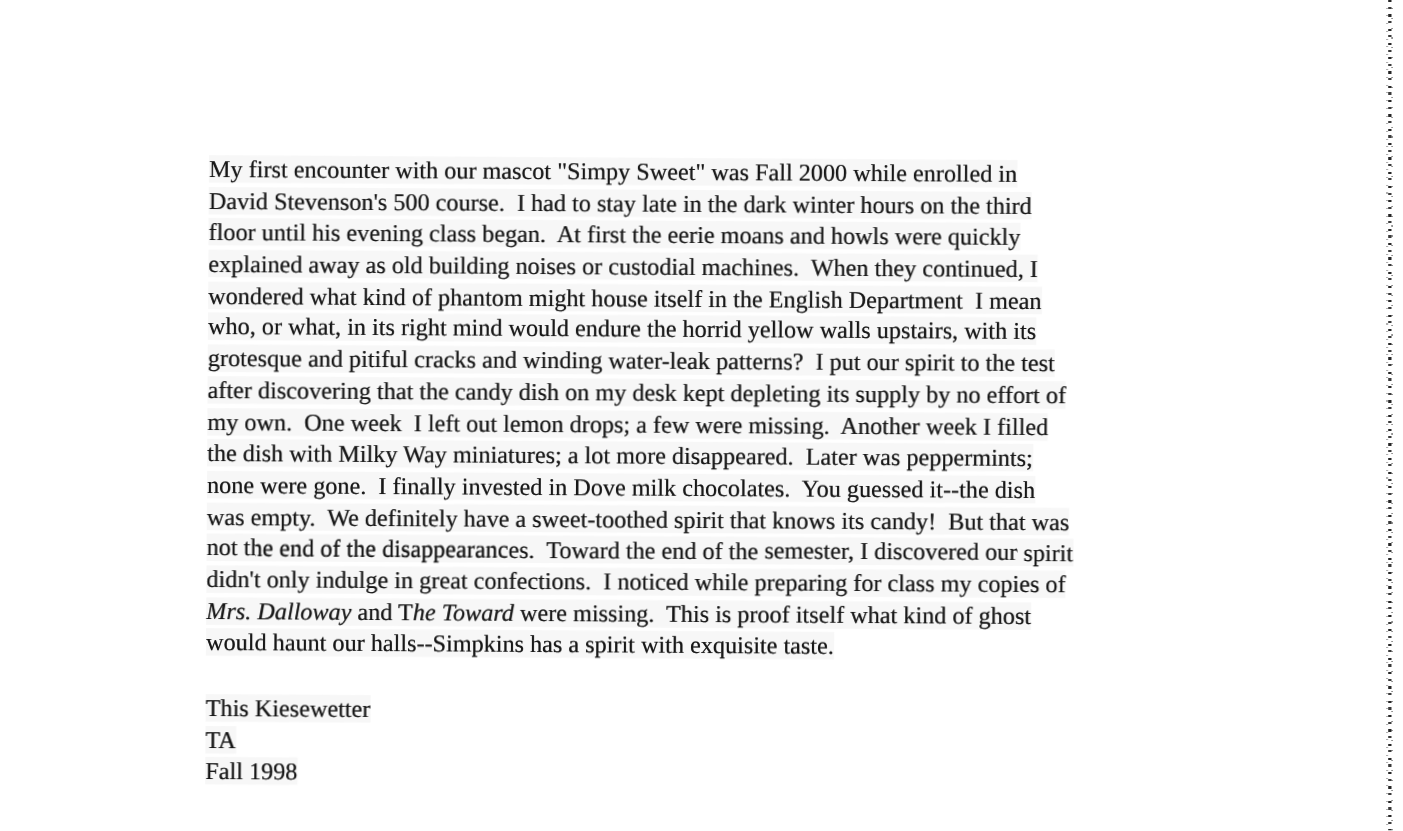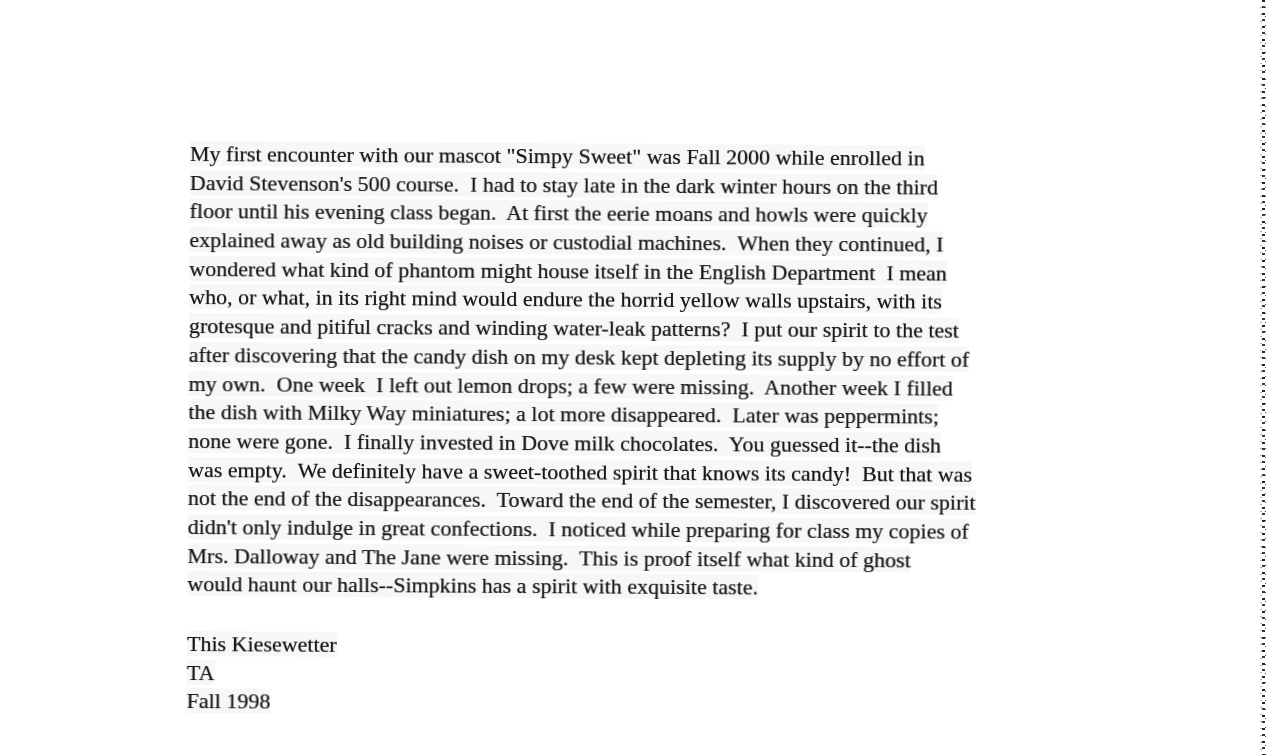--- a/index.html
+++ b/index.html
@@ -35,20 +35,21 @@
     .line {
       white-space: pre;
       height: 28.7px;
     }
     
     .ink {
       background: rgba(110, 110, 110, 0.055);
       text-shadow: 0.3px 0 0 rgba(25, 25, 25, 0.65);
     }
     .it {
+      font-style: italic;
     }
     .signature-block {
       margin-top: 31px;
     }
     
     .scan-noise {
       position: absolute;
       top: 0;
       left: 1259px;
       width: 9px;
@@ -77,21 +78,21 @@
     <div class="line"><span class="ink">who, or what, in its right mind would endure the horrid yellow walls upstairs, with its</span></div>
     <div class="line"><span class="ink">grotesque and pitiful cracks and winding water-leak patterns?  I put our spirit to the test</span></div>
     <div class="line"><span class="ink">after discovering that the candy dish on my desk kept depleting its supply by no effort of</span></div>
     <div class="line"><span class="ink">my own.  One week  I left out lemon drops; a few were missing.  Another week I filled</span></div>
     <div class="line"><span class="ink">the dish with Milky Way miniatures; a lot more disappeared.  Later was peppermints;</span></div>
     <div class="line"><span class="ink">none were gone.  I finally invested in Dove milk chocolates.  You guessed it--the dish</span></div>
     <div class="line"><span class="ink">was empty.  We definitely have a sweet-toothed spirit that knows its candy!  But that was</span></div>
     <div class="line"><span class="ink">not the end of the disappearances.  Toward the end of the semester, I discovered our spirit</span></div>
     <div class="line"><span class="ink">didn't only indulge in great confections.  I noticed while preparing for class my copies of</span></div>
 
-    <div class="line"><span class="ink"><span class="it">Mrs. Dalloway</span><span> and T</span><span class="it">he Jane</span><span> were missing.  This is proof itself what kind of ghost</span></span></div>
+    <div class="line"><span class="ink"><span class="it">Mrs. Dalloway</span><span> and T</span><span class="it">he Toward</span><span> were missing.  This is proof itself what kind of ghost</span></span></div>
 
     <div class="line"><span class="ink">would haunt our halls--Simpkins has a spirit with exquisite taste.</span></div>
 
     <div class="signature-block">
       <div class="line"><span class="ink">This Kiesewetter</span></div>
       <div class="line"><span class="ink">TA</span></div>
       <div class="line"><span class="ink">Fall 1998</span></div>
     </div>
   </div>
 

